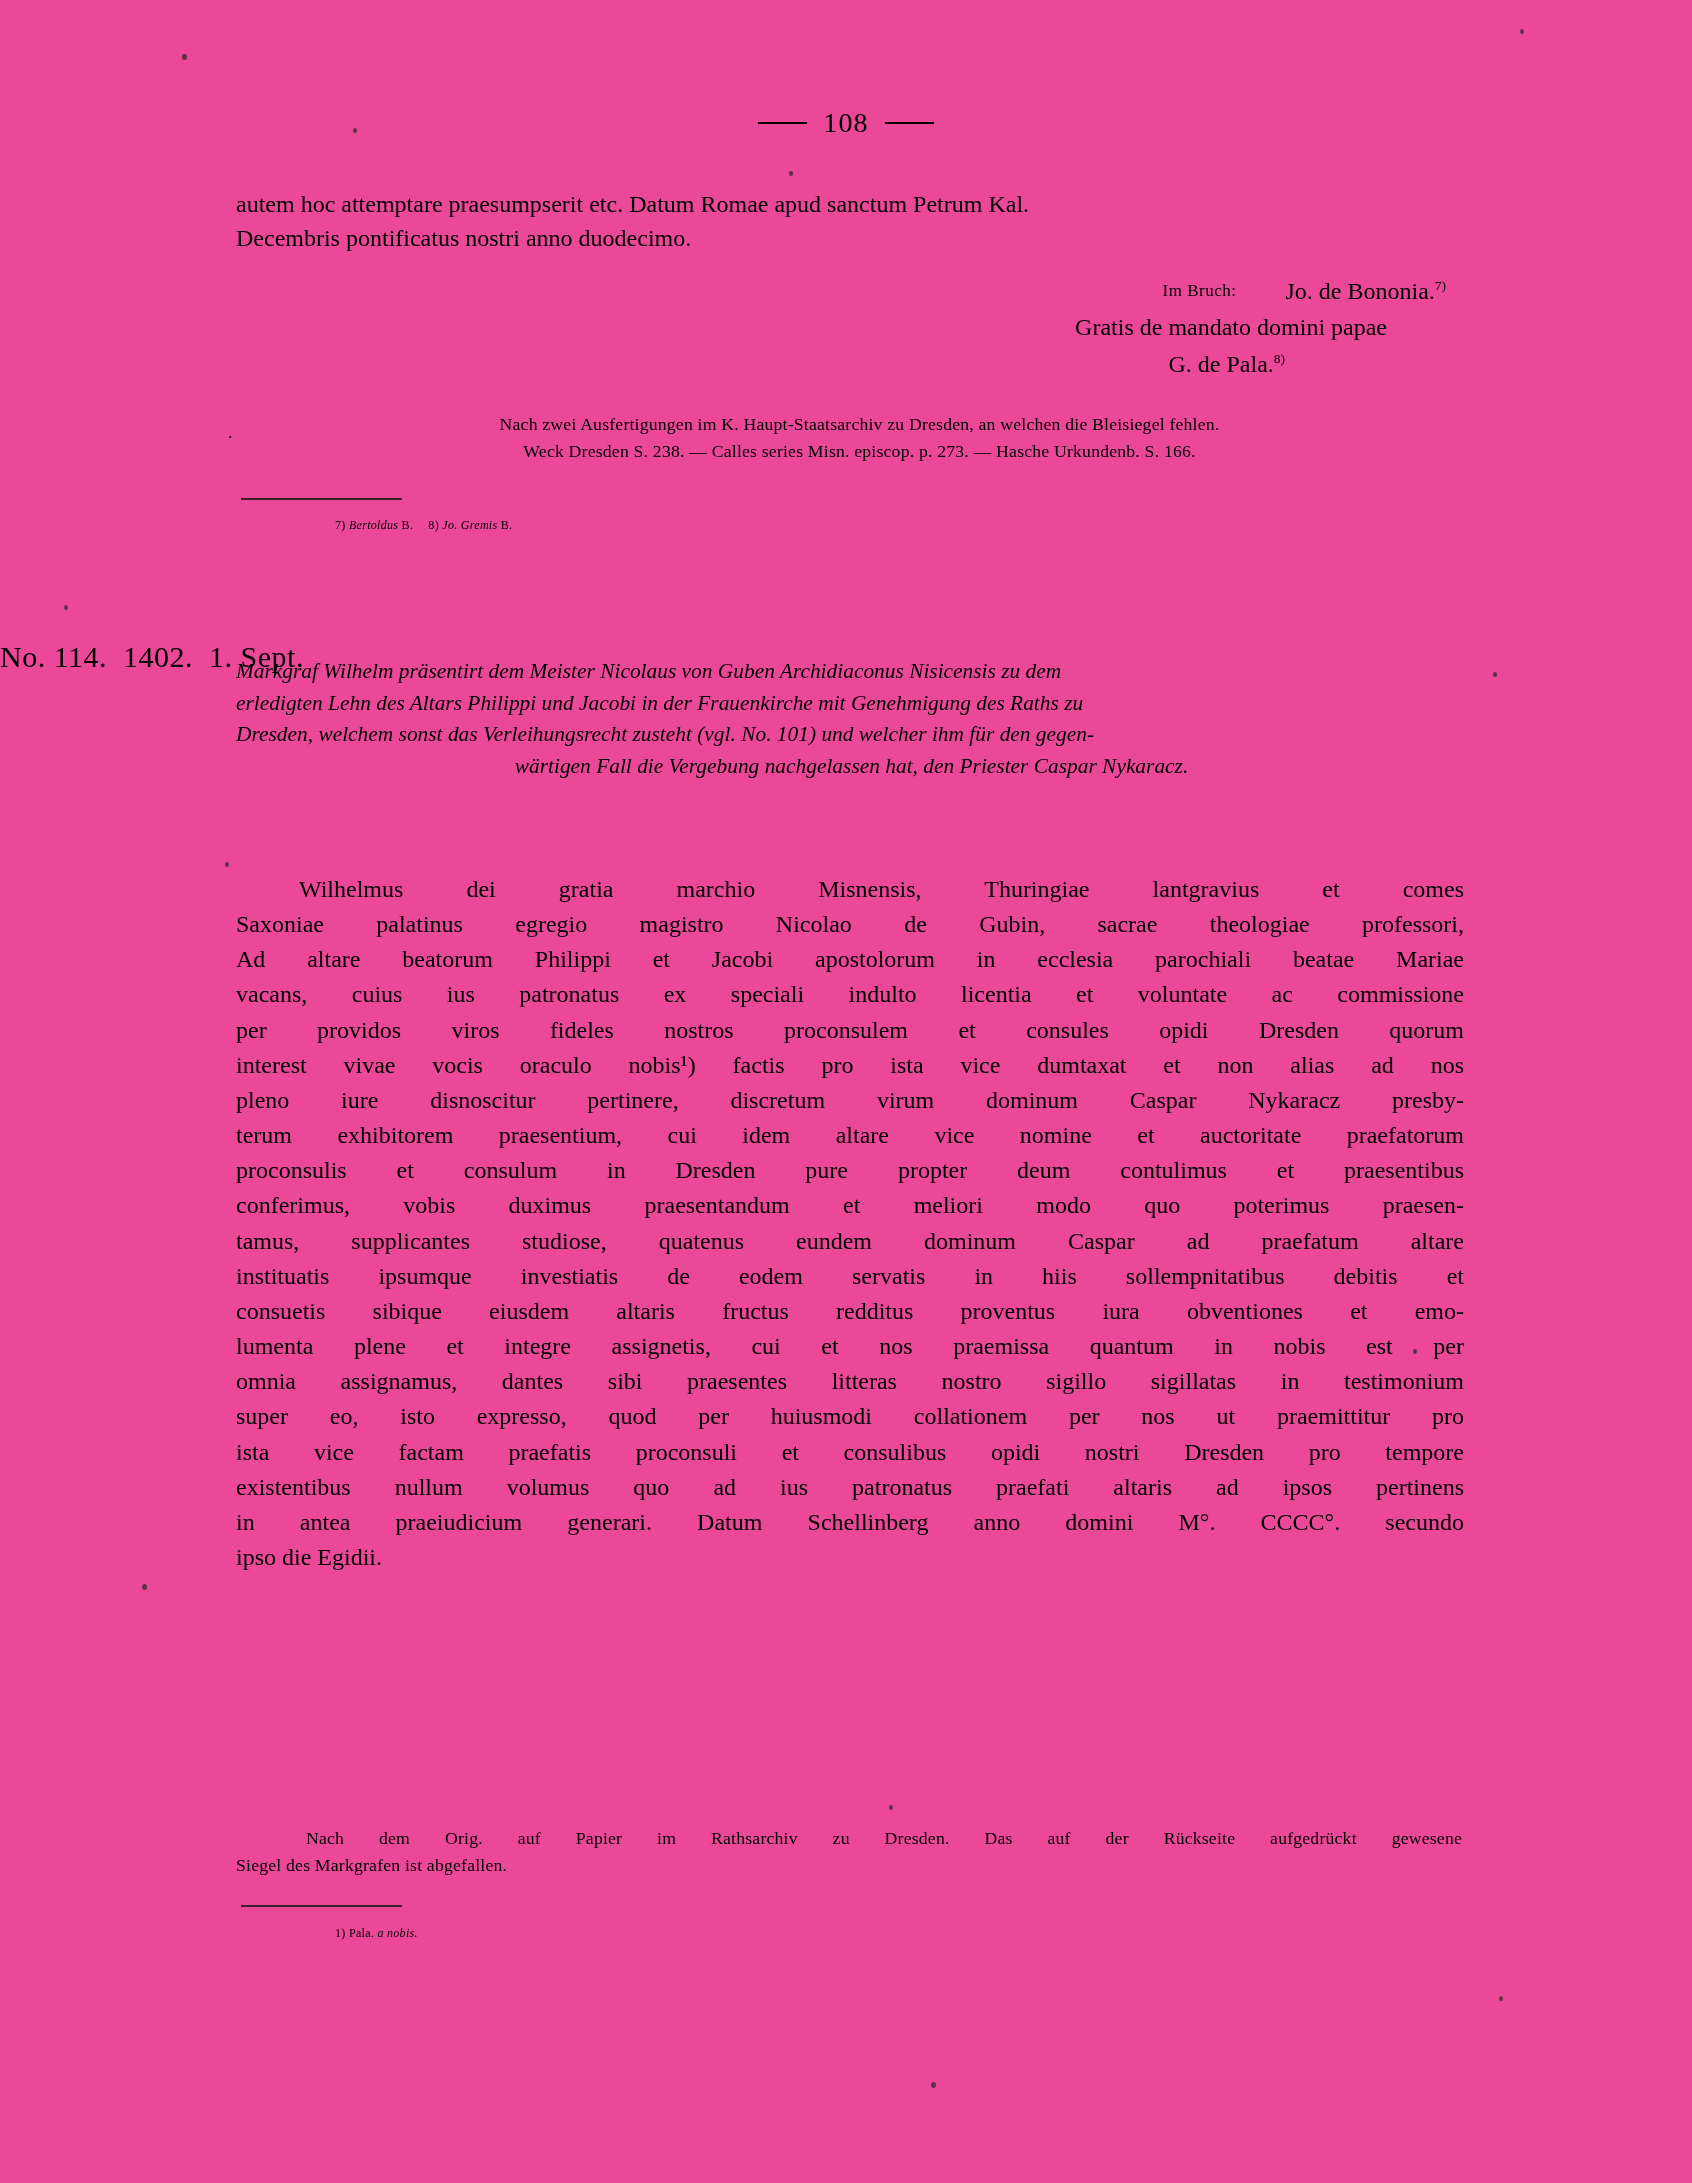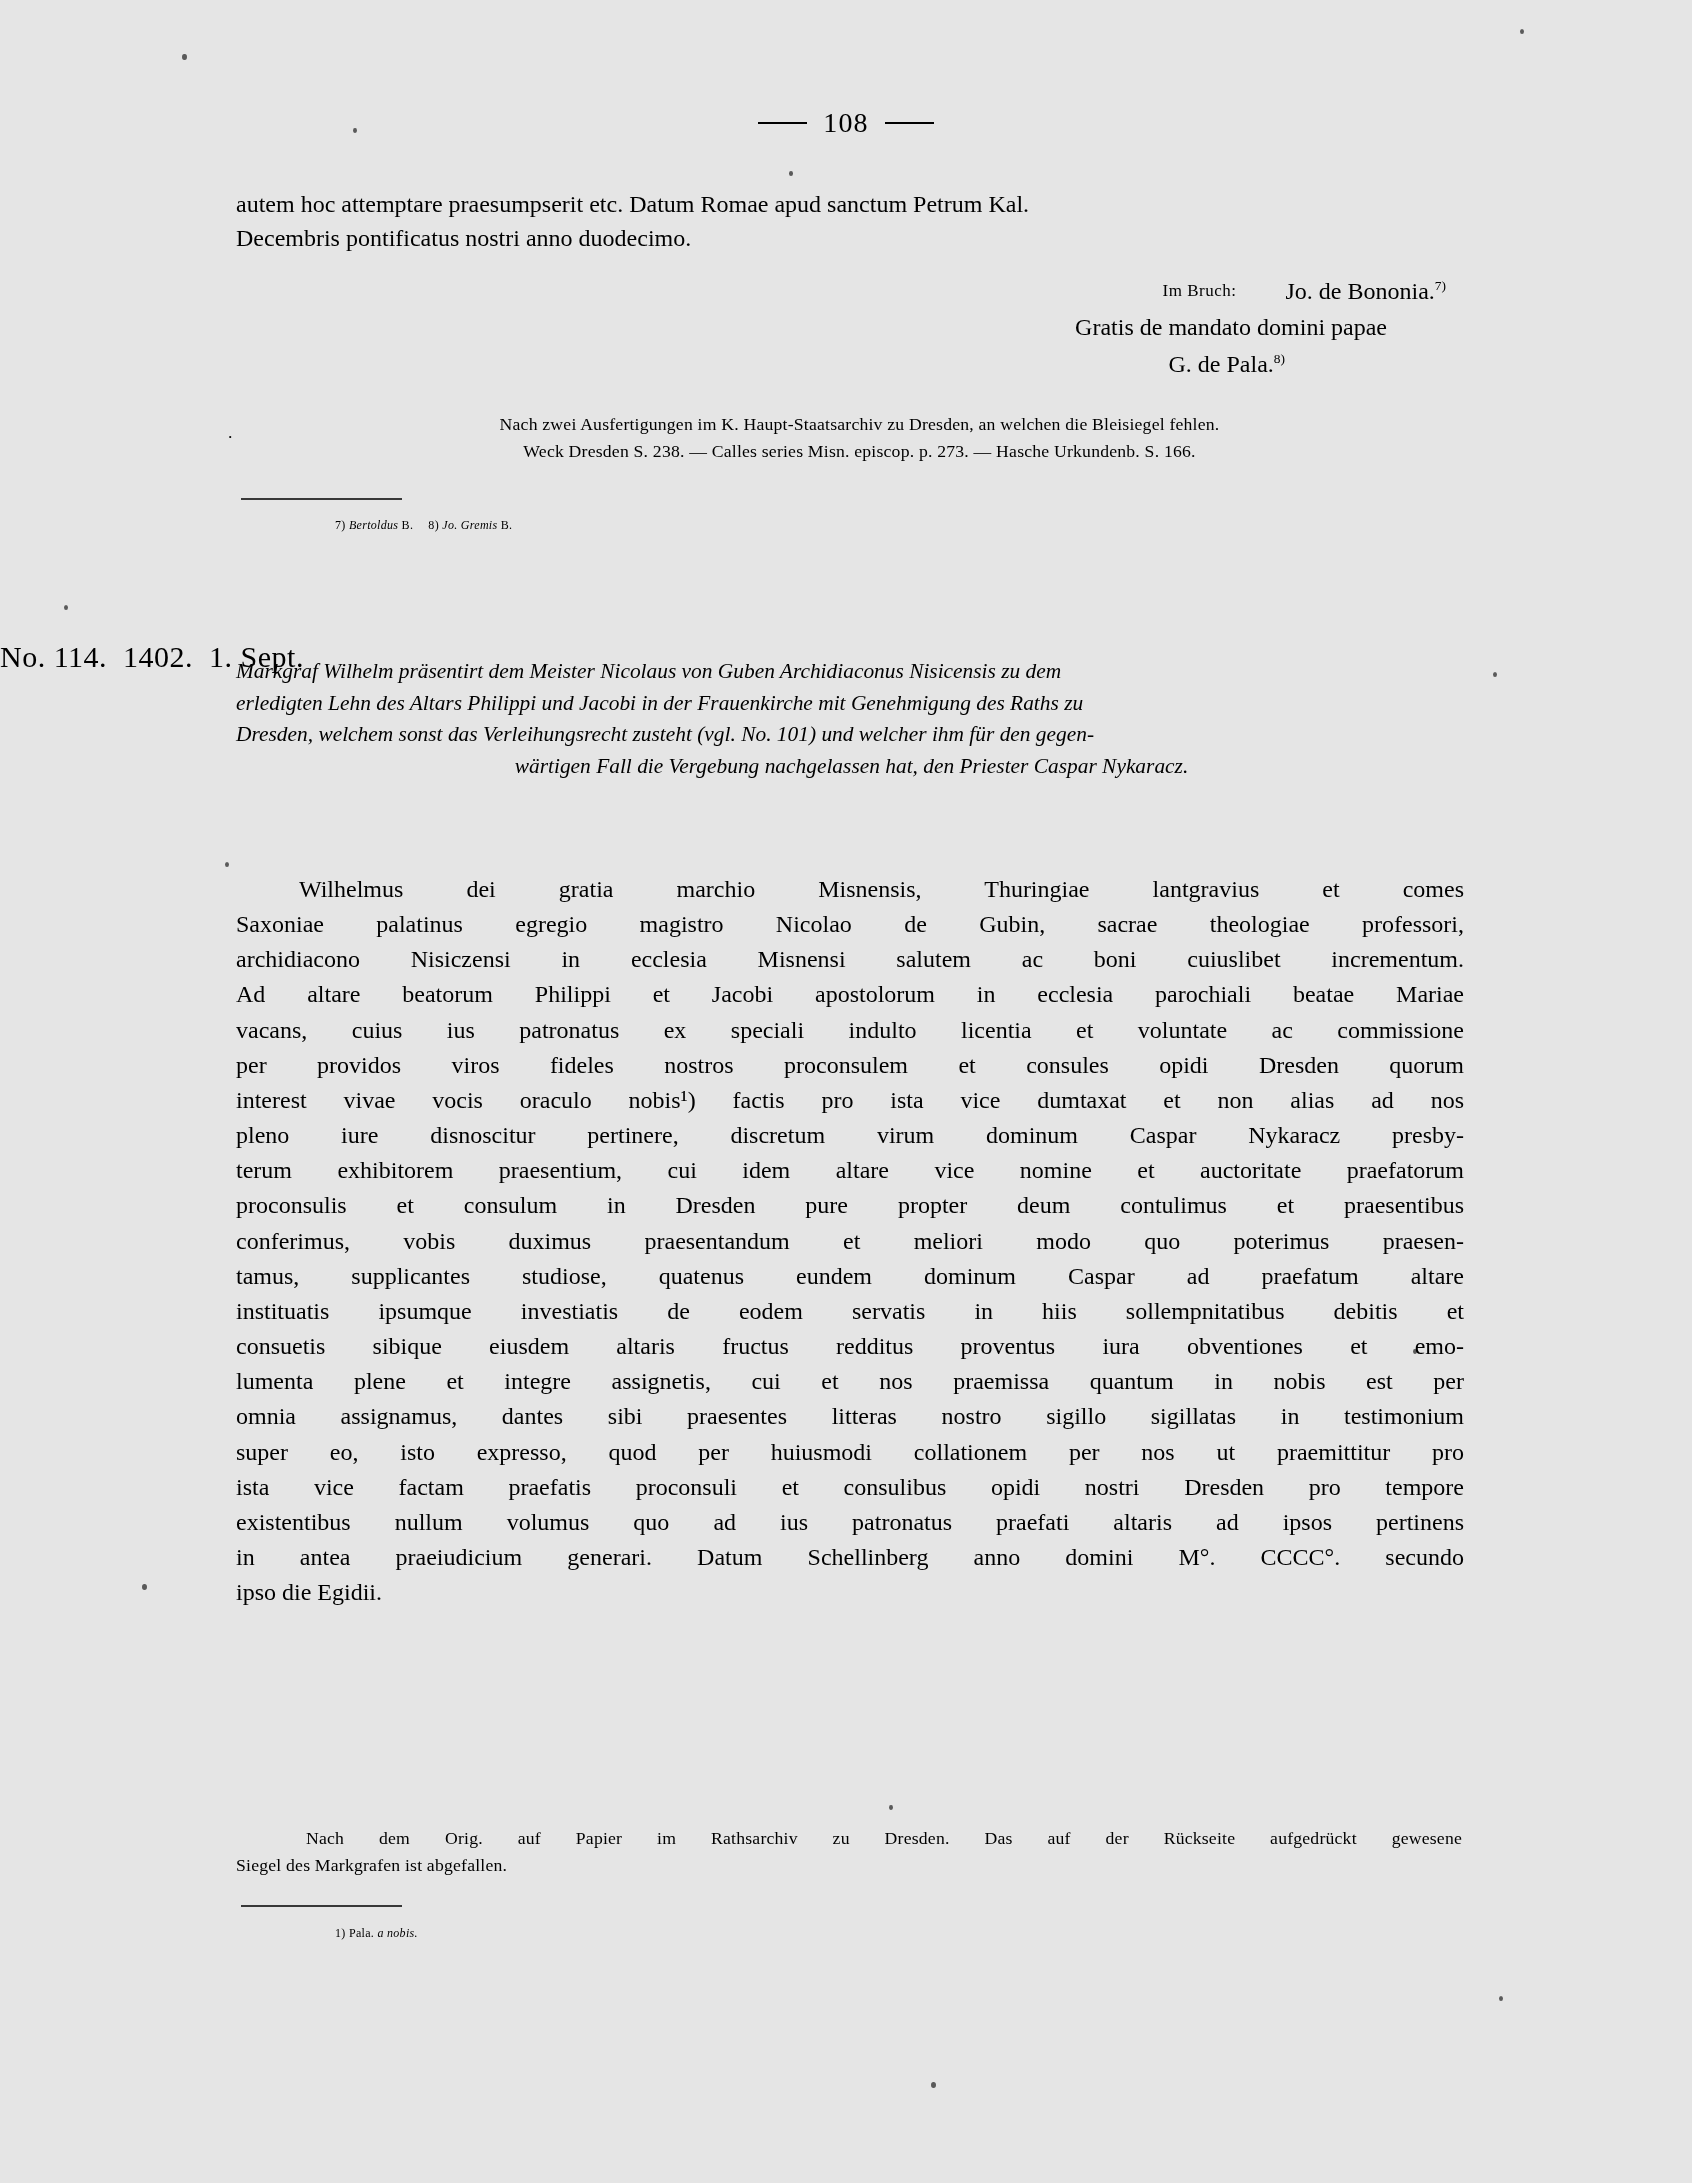--- a/index.html
+++ b/index.html
@@ -9,21 +9,21 @@
     background: #ffffff;
   }
   body {
     font-family: "Liberation Serif", "DejaVu Serif", serif;
     color: #000000;
   }
   .page {
     position: relative;
     width: 1692px;
     height: 2183px;
-    background: #e5e5e5;
+    background: #ec4899;
     overflow: hidden;
   }
 
   
   .speck {
     position: absolute;
     background: #2b2b2b;
     border-radius: 50%;
     opacity: .75;
   }
@@ -258,21 +258,20 @@
   <div class="regest">
     <span class="ln ln-1">Markgraf Wilhelm präsentirt dem Meister Nicolaus von Guben Archidiaconus Nisicensis zu dem</span>
     <span class="ln ln-2">erledigten Lehn des Altars Philippi und Jacobi in der Frauenkirche mit Genehmigung des Raths zu</span>
     <span class="ln ln-3">Dresden, welchem sonst das Verleihungsrecht zusteht (vgl. No. 101) und welcher ihm für den gegen-</span>
     <span class="ln ln-4">wärtigen Fall die Vergebung nachgelassen hat, den Priester Caspar Nykaracz.</span>
   </div>
 
   <div class="body-latin">
     <span class="ln"><span class="indent"></span><span>Wilhelmus dei gratia marchio Misnensis, Thuringiae lantgravius et comes</span></span>
     <span class="ln">Saxoniae palatinus egregio magistro Nicolao de Gubin, sacrae theologiae professori,</span>
-    <span class="ln">archidiacono Nisiczensi in ecclesia Misnensi salutem ac boni cuiuslibet incrementum.</span>
     <span class="ln">Ad altare beatorum Philippi et Jacobi apostolorum in ecclesia parochiali beatae Mariae</span>
     <span class="ln">vacans, cuius ius patronatus ex speciali indulto licentia et voluntate ac commissione</span>
     <span class="ln">per providos viros fideles nostros proconsulem et consules opidi Dresden quorum</span>
     <span class="ln">interest vivae vocis oraculo nobis¹) factis pro ista vice dumtaxat et non alias ad nos</span>
     <span class="ln">pleno iure disnoscitur pertinere, discretum virum dominum Caspar Nykaracz presby-</span>
     <span class="ln">terum exhibitorem praesentium, cui idem altare vice nomine et auctoritate praefatorum</span>
     <span class="ln">proconsulis et consulum in Dresden pure propter deum contulimus et praesentibus</span>
     <span class="ln">conferimus, vobis duximus praesentandum et meliori modo quo poterimus praesen-</span>
     <span class="ln">tamus, supplicantes studiose, quatenus eundem dominum Caspar ad praefatum altare</span>
     <span class="ln">instituatis ipsumque investiatis de eodem servatis in hiis sollempnitatibus debitis et</span>

